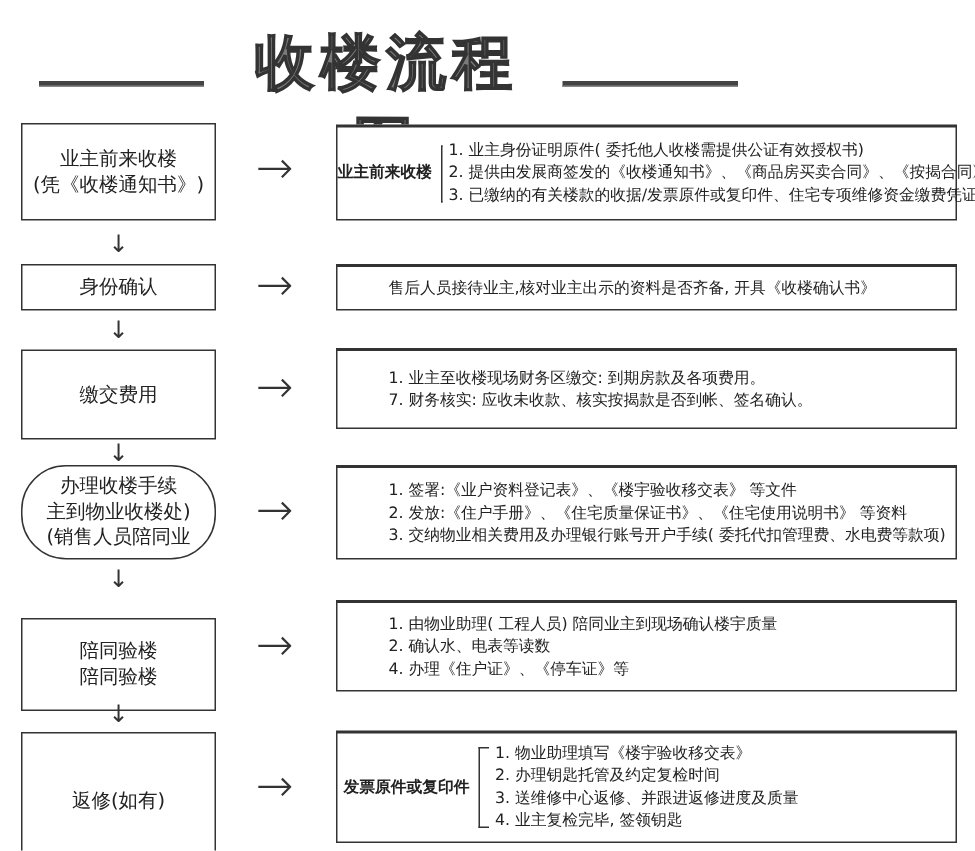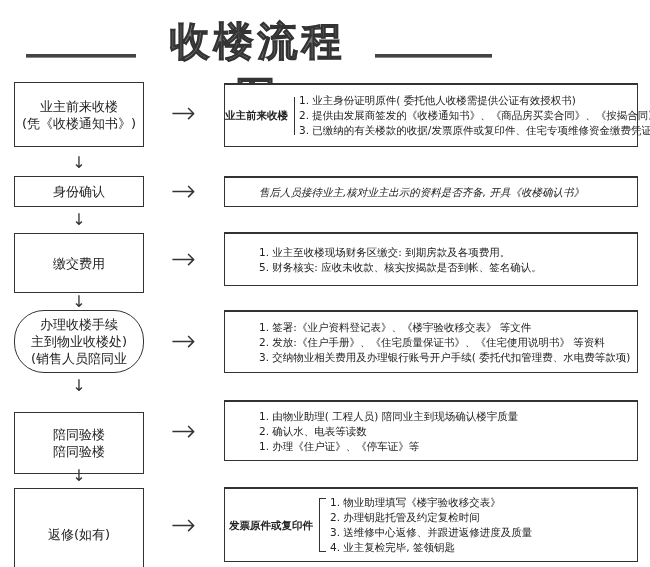--- a/index.html
+++ b/index.html
@@ -67,33 +67,33 @@
     <span class="item">2. 提供由发展商签发的《收楼通知书》、《商品房买卖合同》、《按揭合同》</span>
     <span class="item">3. 已缴纳的有关楼款的收据/发票原件或复印件、住宅专项维修资金缴费凭证</span>
   </div>
 </div>
 <div class="down-arrow" style="top:155px;">↓</div>
 
 <div class="step" style="top:176px;height:31px;">
   <span>身份确认</span>
 </div>
 <div class="right-arrow" style="top:176px;">→</div>
-<div class="detail plain" style="top:176px;height:31px;font-style:italic;">
+<div class="detail plain" style="top:176px;height:31px;">
   <span class="item">售后人员接待业主,核对业主出示的资料是否齐备, 开具《收楼确认书》</span>
 </div>
 <div class="down-arrow" style="top:212px;">↓</div>
 
 <div class="step" style="top:233px;height:60px;">
   <span>缴交费用</span>
 </div>
 <div class="right-arrow" style="top:244px;">→</div>
 <div class="detail plain" style="top:232px;height:54px;">
   <div class="items">
     <span class="item">1. 业主至收楼现场财务区缴交: 到期房款及各项费用。</span>
-    <span class="item">5. 财务核实: 应收未收款、核实按揭款是否到帐、签名确认。</span>
+    <span class="item">7. 财务核实: 应收未收款、核实按揭款是否到帐、签名确认。</span>
   </div>
 </div>
 <div class="down-arrow" style="top:294px;">↓</div>
 
 <div class="step" style="top:310px;height:63px;flex-direction:column;border-radius:30px;">
   <span>办理收楼手续</span>
   <span>主到物业收楼处)</span>
   <span>(销售人员陪同业</span>
 </div>
 <div class="right-arrow" style="top:326px;">→</div>
@@ -108,21 +108,21 @@
 
 <div class="step" style="top:400px;height:62px;flex-direction:column;margin-top:12px;">
   <span>陪同验楼</span>
   <span>陪同验楼</span>
 </div>
 <div class="right-arrow" style="top:416px;">→</div>
 <div class="detail plain" style="top:400px;height:61px;">
   <div class="items">
     <span class="item">1. 由物业助理( 工程人员) 陪同业主到现场确认楼宇质量</span>
     <span class="item">2. 确认水、电表等读数</span>
-    <span class="item">1. 办理《住户证》、《停车证》等</span>
+    <span class="item">4. 办理《住户证》、《停车证》等</span>
   </div>
 </div>
 <div class="down-arrow" style="top:468px;">↓</div>
 
 <div class="step" style="top:488px;height:92px;">
   <span>返修(如有)</span>
 </div>
 <div class="right-arrow" style="top:510px;">→</div>
 <div class="detail bracketed" style="top:487px;height:75px;">
   <span class="lead" style="width:88px;">发票原件或复印件</span>

